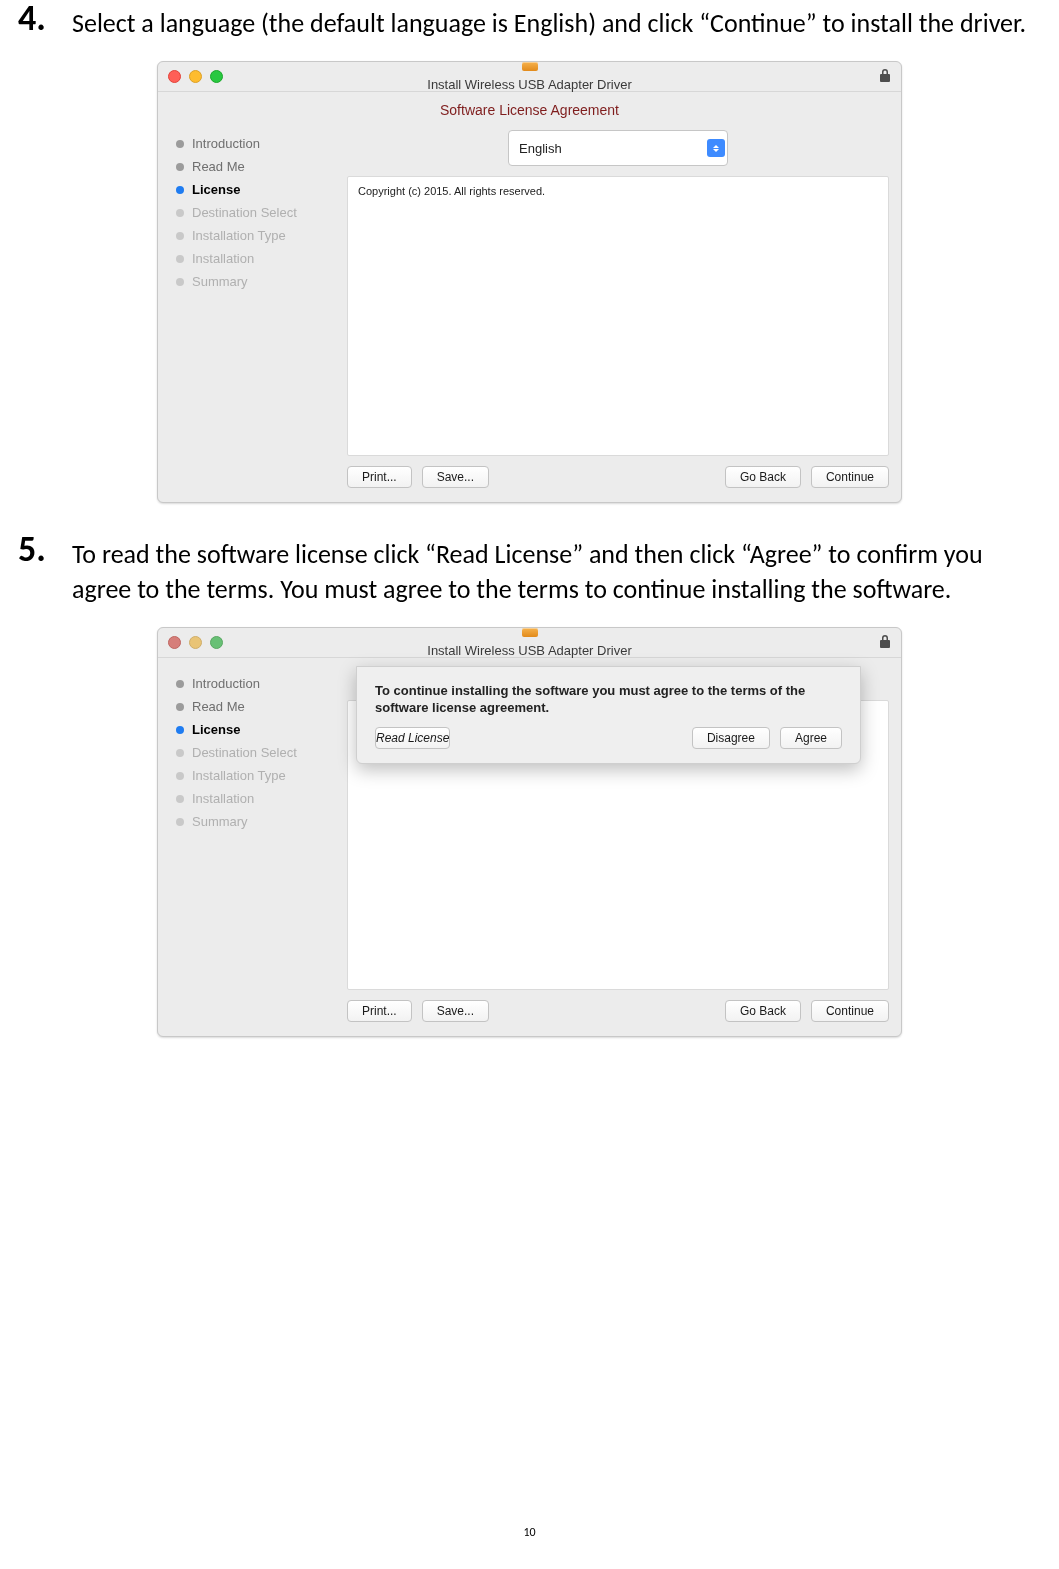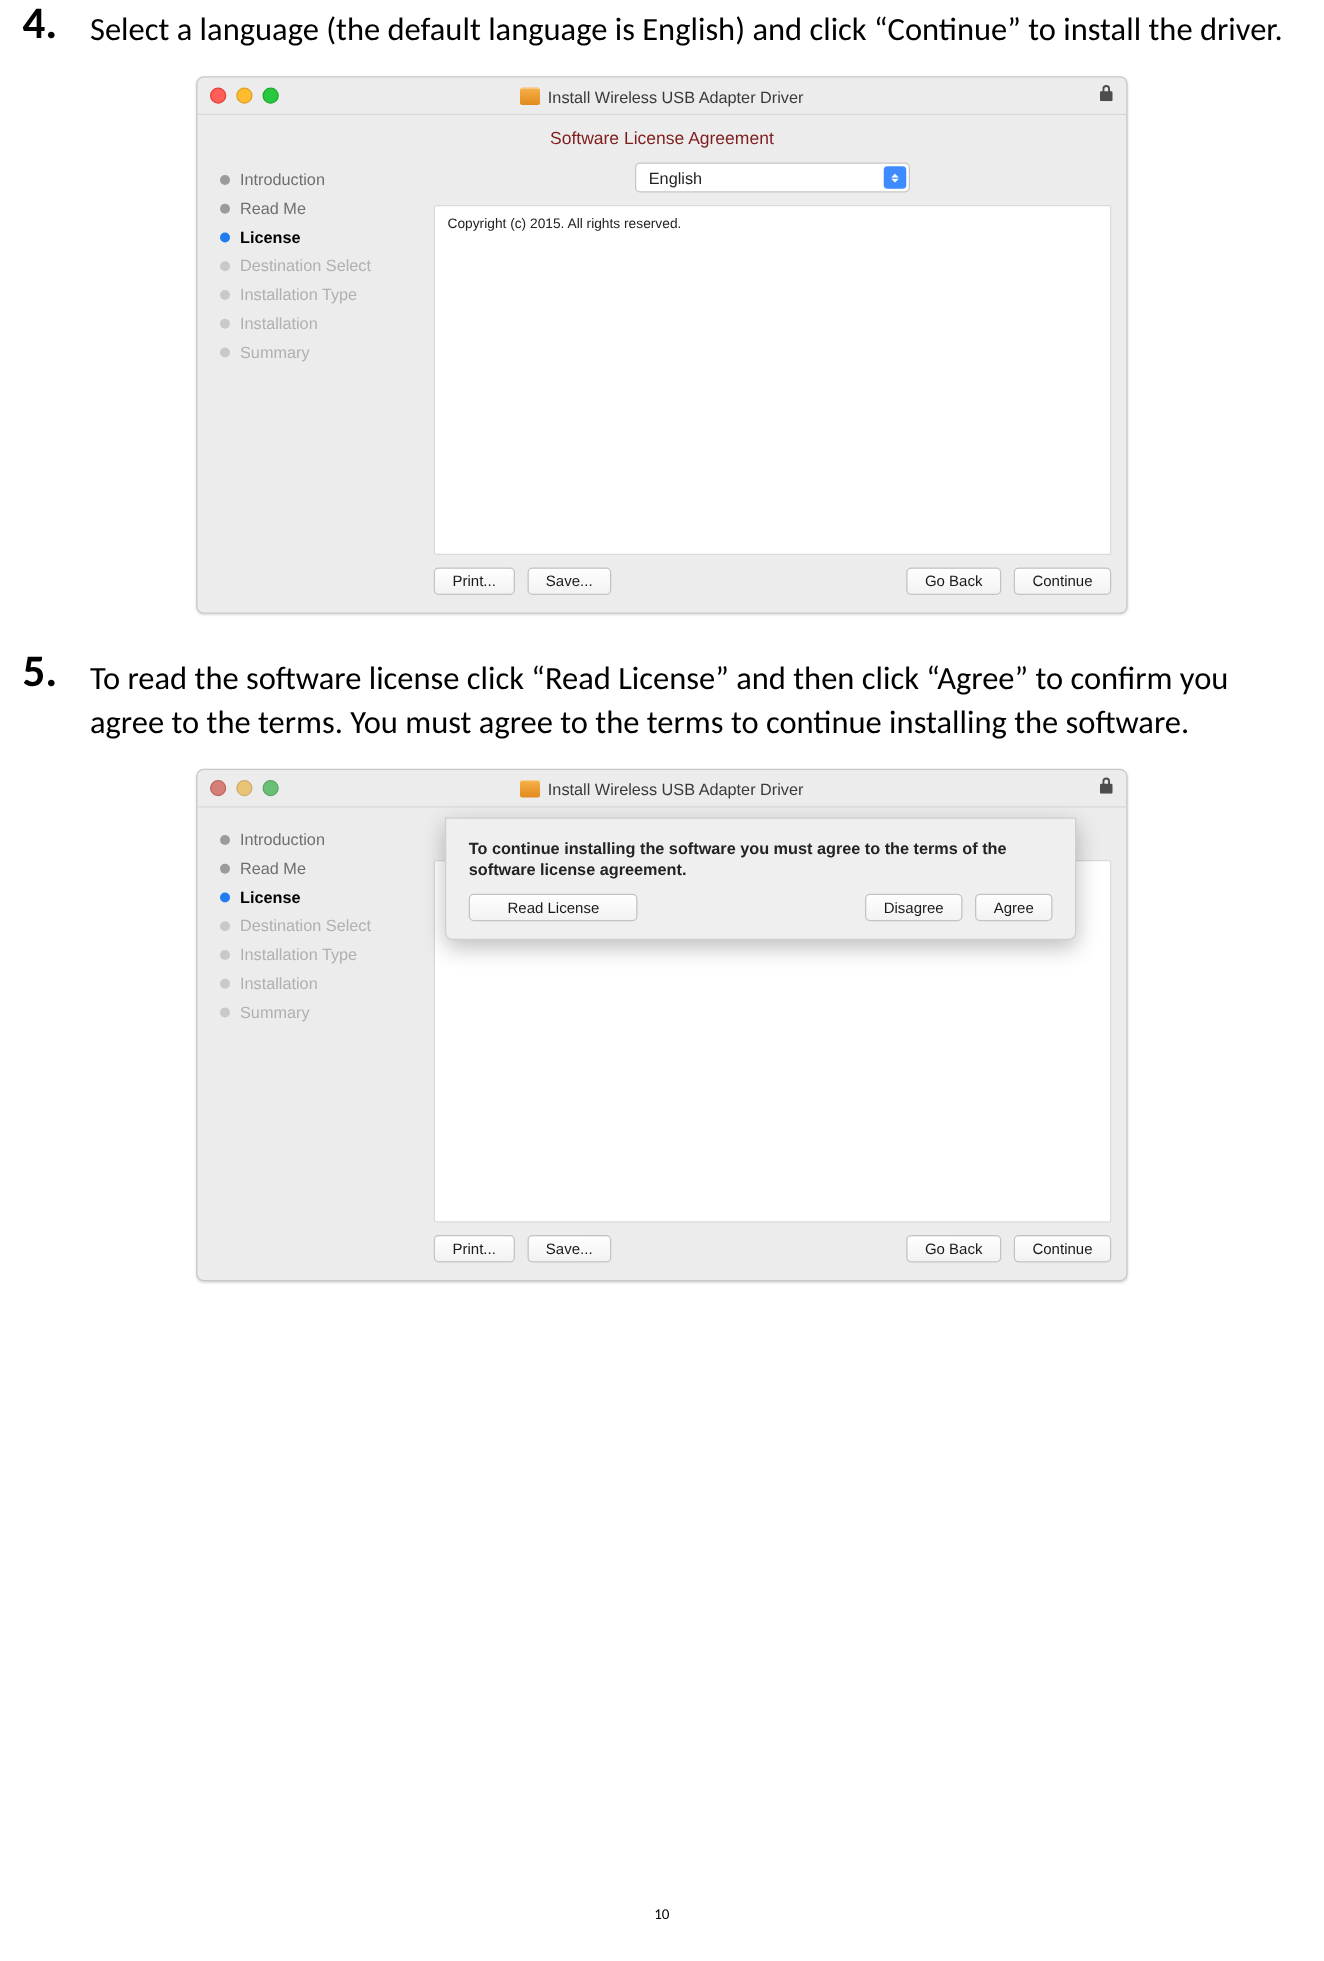--- a/index.html
+++ b/index.html
@@ -39,20 +39,21 @@
     .traffic { display: flex; gap: 8px; }
     .dot { width: 13px; height: 13px; border-radius: 50%; }
     .dot.red    { background: #FF5F57; border: 1px solid #E24239; }
     .dot.yellow { background: #FEBC2E; border: 1px solid #DCA027; }
     .dot.green  { background: #28C840; border: 1px solid #1BA82B; }
     .title-center {
       position: absolute; left: 0; right: 0; top: 0; height: 30px;
       display: flex; align-items: center; justify-content: center; gap: 6px;
       font-size: 13px; color: #3a3a3a;
       pointer-events: none;
+      flex-direction: column;
     }
     .pkg-icon {
       width: 16px; height: 14px;
       background: linear-gradient(#F6B24C,#E28A1B);
       border-radius: 2px;
       display: inline-block;
       box-shadow: inset 0 1px 0 rgba(255,255,255,.4);
     }
     .lock-right { margin-left: auto; color: #4d4d4d; }
     .lock-icon { width: 12px; height: 14px; display:inline-block; }
@@ -78,21 +79,21 @@
     .side-item.pending .bullet { background: #C9C9C9; }
     .side-item.pending .side-label { color: #B0B0B0; }
 
     .content {
       flex: 1;
       display: flex;
       flex-direction: column;
     }
     .lang-row { display: flex; justify-content: center; padding: 4px 0 10px; }
     .lang-select {
-      width: 220px; height: 24px;
+      width: 220px; height: 36px;
       background: #fff;
       border: 1px solid #C6C6C6;
       border-radius: 4px;
       font-size: 13px;
       display: flex; align-items: center; justify-content: space-between;
       padding: 0 2px 0 10px;
       color: #222;
     }
     .lang-arrow {
       width: 18px; height: 18px;
@@ -326,21 +327,21 @@
               <span class="spacer-flex"></span>
               <span class="mac-btn">Go Back</span>
               <span class="mac-btn">Continue</span>
             </div>
           </div>
         </div>
 
         <div class="sheet">
           <div class="heading">To continue installing the software you must agree to the terms of the software license agreement.</div>
           <div class="sheet-buttons">
-            <span class="mac-btn" style="padding:0 30px;">Read License</span>
+            <span class="mac-btn" style="padding:0 0;font-style:italic;">Read License</span>
             <span class="spacer-flex"></span>
             <span class="mac-btn">Disagree</span>
             <span class="mac-btn">Agree</span>
           </div>
         </div>
       </div>
     </div>
   </div>
 
 </div>

